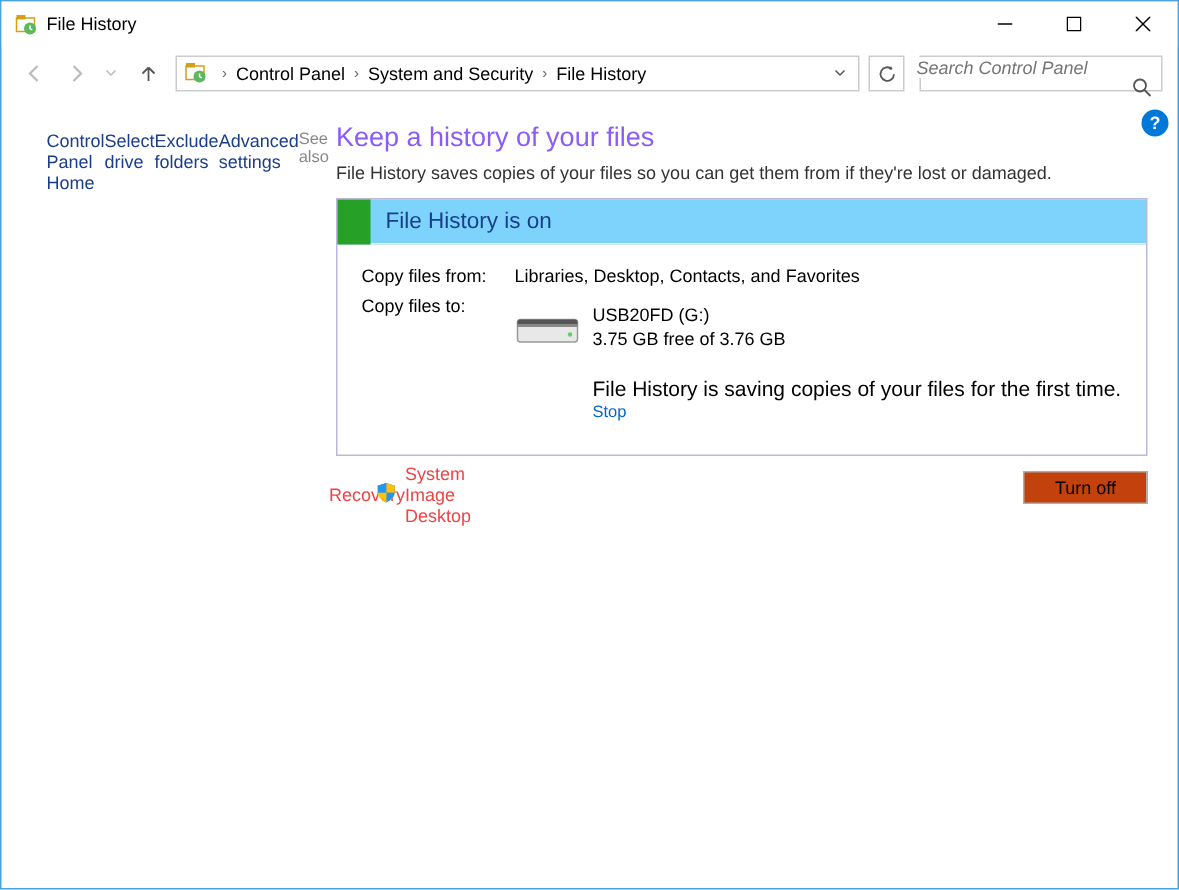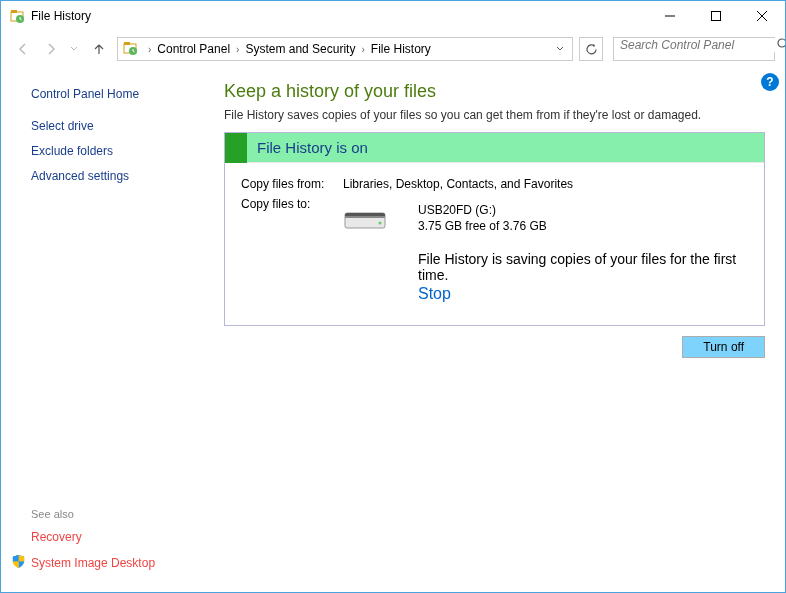--- a/index.html
+++ b/index.html
@@ -13,54 +13,54 @@
     
     .navbar { height: 36px; display: flex; align-items: center; padding: 0 10px 0 10px; gap: 4px; }
     .nav-arrow { width: 24px; height: 24px; display: flex; align-items: center; justify-content: center; color: #bbb; }
     .nav-up { width: 20px; height: 20px; display: flex; align-items: center; justify-content: center; color: #555; cursor: pointer; margin: 0 4px; }
     .addressbar { flex: 1; height: 24px; border: 1px solid #ccc; display: flex; align-items: center; padding: 0 2px; font-size: 12px; margin-right: 2px; }
     .addr-icon { width: 18px; height: 18px; margin: 0 4px 0 2px; }
     .crumb { padding: 0 2px; cursor: pointer; }
     .crumb-sep { color: #666; padding: 0 4px; font-size: 10px; }
     .addr-dropdown { margin-left: auto; color: #555; padding: 0 6px; cursor: pointer; }
     .refresh-btn { width: 24px; height: 24px; border: 1px solid #ccc; display: flex; align-items: center; justify-content: center; cursor: pointer; margin-right: 6px; color: #555; font-size: 13px; }
-    .searchbox { width: 162px; height: 24px; border: 1px solid #ccc; display: flex; align-items: flex-start; padding: 0 6px; }
+    .searchbox { width: 162px; height: 24px; border: 1px solid #ccc; display: flex; align-items: flex-end; padding: 0 6px; flex-direction: column; }
     .searchbox input { border: none; outline: none; flex: 1; font-size: 12px; font-style: italic; color: #777; }
     .search-icon { color: #555; font-size: 13px; }
     
     .content { display: flex; height: calc(100% - 66px); }
-    .sidebar { width: 205px; padding: 20px 10px 10px 30px; display: flex; flex-direction: column; font-size: 12px; }
+    .sidebar { width: 205px; padding: 20px 10px 10px 30px; display: flex; flex-direction: row; font-size: 12px; }
     .sidebar-home { color: #1a3e8c; margin-bottom: 18px; cursor: pointer; font-size: 12px; }
     .sidebar-link { color: #1a3e8c; margin-bottom: 11px; cursor: pointer; font-size: 12px; }
     .sidebar-spacer { flex: 1; }
     .see-also { color: #888; font-size: 11px; margin-bottom: 10px; }
     .sidebar-footer-link { color: #ef4444; margin-bottom: 10px; cursor: pointer; font-size: 12px; display: flex; align-items: center; gap: 5px; }
     
     .main { flex: 1; padding: 14px 20px 10px 18px; position: relative; }
     .help-icon { position: absolute; top: 6px; right: 6px; width: 18px; height: 18px; background: #0078d7; color: #fff; border-radius: 50%; display: flex; align-items: center; justify-content: center; font-size: 12px; font-weight: bold; cursor: pointer; }
-    .page-title { color: #4d7c0f; font-size: 18px; font-weight: normal; margin-bottom: 6px; }
+    .page-title { color: #8b5cf6; font-size: 18px; font-weight: normal; margin-bottom: 6px; }
     .page-subtitle { font-size: 12px; color: #333; margin-bottom: 10px; }
     
     .status-box { border: 1px solid #b8b8d8; }
-    .status-header { display: flex; align-items: center; height: 30px; background: #86efac; border-bottom: 1px solid #e8e8e8; }
+    .status-header { display: flex; align-items: center; height: 30px; background: #7dd3fc; border-bottom: 1px solid #e8e8e8; }
     .status-indicator { width: 22px; height: 30px; background: #26a026; }
     .status-text { color: #1a3e8c; font-size: 15px; padding-left: 10px; }
     .status-body { padding: 14px 16px 16px 16px; font-size: 12px; }
     .info-row { display: flex; margin-bottom: 6px; }
     .info-label { width: 102px; }
     .info-value { flex: 1; }
-    .drive-block { display: flex; align-items: flex-start; gap: 31px; margin-top: 6px; }
+    .drive-block { display: flex; align-items: flex-start; gap: 8px; margin-top: 6px; }
     .drive-icon-wrap { width: 44px; padding-top: 2px; }
     .drive-name { font-size: 12px; margin-bottom: 2px; }
     .drive-free { font-size: 12px; }
     .saving-msg { font-size: 14px; margin-top: 18px; }
-    .stop-link { color: #0066cc; cursor: pointer; font-size: 16px; margin-top: 2px; display: inline-block; }
+    .stop-link { color: #0066cc; cursor: pointer; font-size: 11px; margin-top: 2px; display: inline-block; }
     
     .action-row { display: flex; justify-content: flex-end; margin-top: 10px; }
-    .turnoff-btn { padding: 3px 20px; font-size: 12px; border: 1px solid #adadad; background: #7dd3fc; cursor: pointer; }
+    .turnoff-btn { padding: 3px 20px; font-size: 12px; border: 1px solid #adadad; background: #c2410c; cursor: pointer; }
     
     .shield-icon { display: inline-block; }
   </style>
 </head>
 <body>
 
 <div class="titlebar">
   <span class="titlebar-icon">
     <svg width="16" height="16" viewBox="0 0 16 16">
       <rect x="2" y="4" width="12" height="9" fill="#fff" stroke="#d4a017" stroke-width="1"></rect>

